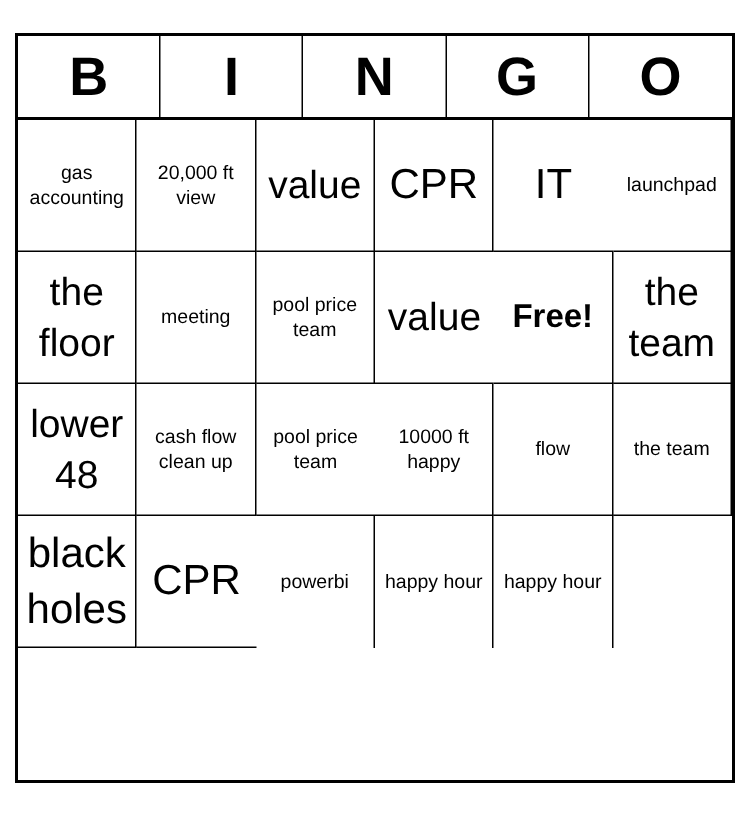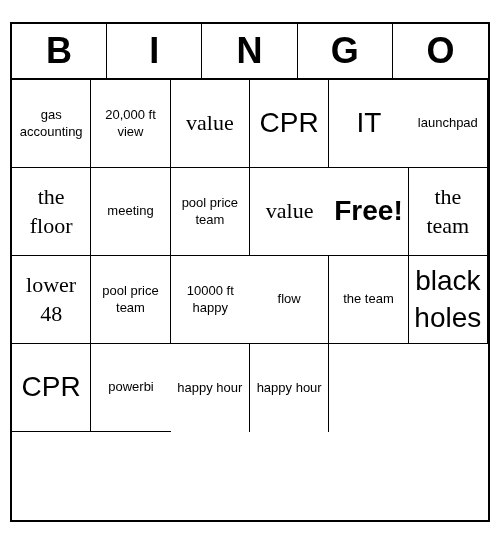--- a/index.html
+++ b/index.html
@@ -49,30 +49,29 @@
       line-height: 1.3;
       word-break: break-word;
     }
     .bingo-cell:nth-child(5n) {
       border-right: none;
     }
     .bingo-cell:nth-child(n+21) {
       border-bottom: none;
     }
     .bingo-cell.large {
-      font-size: 22px;
+      font-size: 26px;
       font-weight: normal;
-      font-family: Liberation Serif, serif;
     }
     .bingo-cell.xlarge {
       font-size: 28px;
       font-weight: normal;
     }
     .bingo-cell.free {
-      font-size: 28px;
+      font-size: 22px;
       font-weight: bold;
     }
   </style>
 </head>
 <body>
 
 <div class="bingo-card">
   <div class="bingo-header">
   <div class="bingo-header-cell">B</div>
       <div class="bingo-header-cell">I</div>
@@ -87,20 +86,21 @@
       <div class="bingo-cell xlarge">CPR</div>
       <div class="bingo-cell xlarge">IT</div>
       <div class="bingo-cell">launchpad</div>
       <div class="bingo-cell large">the floor</div>
       <div class="bingo-cell">meeting</div>
       <div class="bingo-cell">pool price team</div>
       <div class="bingo-cell large">value</div>
       <div class="bingo-cell free">Free!</div>
       <div class="bingo-cell large">the team</div>
       <div class="bingo-cell large">lower 48</div>
+      <div class="bingo-cell">cash flow clean up</div>
       <div class="bingo-cell">pool price team</div>
       <div class="bingo-cell">10000 ft happy</div>
       <div class="bingo-cell">flow</div>
       <div class="bingo-cell">the team</div>
       <div class="bingo-cell xlarge">black holes</div>
       <div class="bingo-cell xlarge">CPR</div>
       <div class="bingo-cell">powerbi</div>
       <div class="bingo-cell">happy hour</div>
       <div class="bingo-cell">happy hour</div>
     </div>

